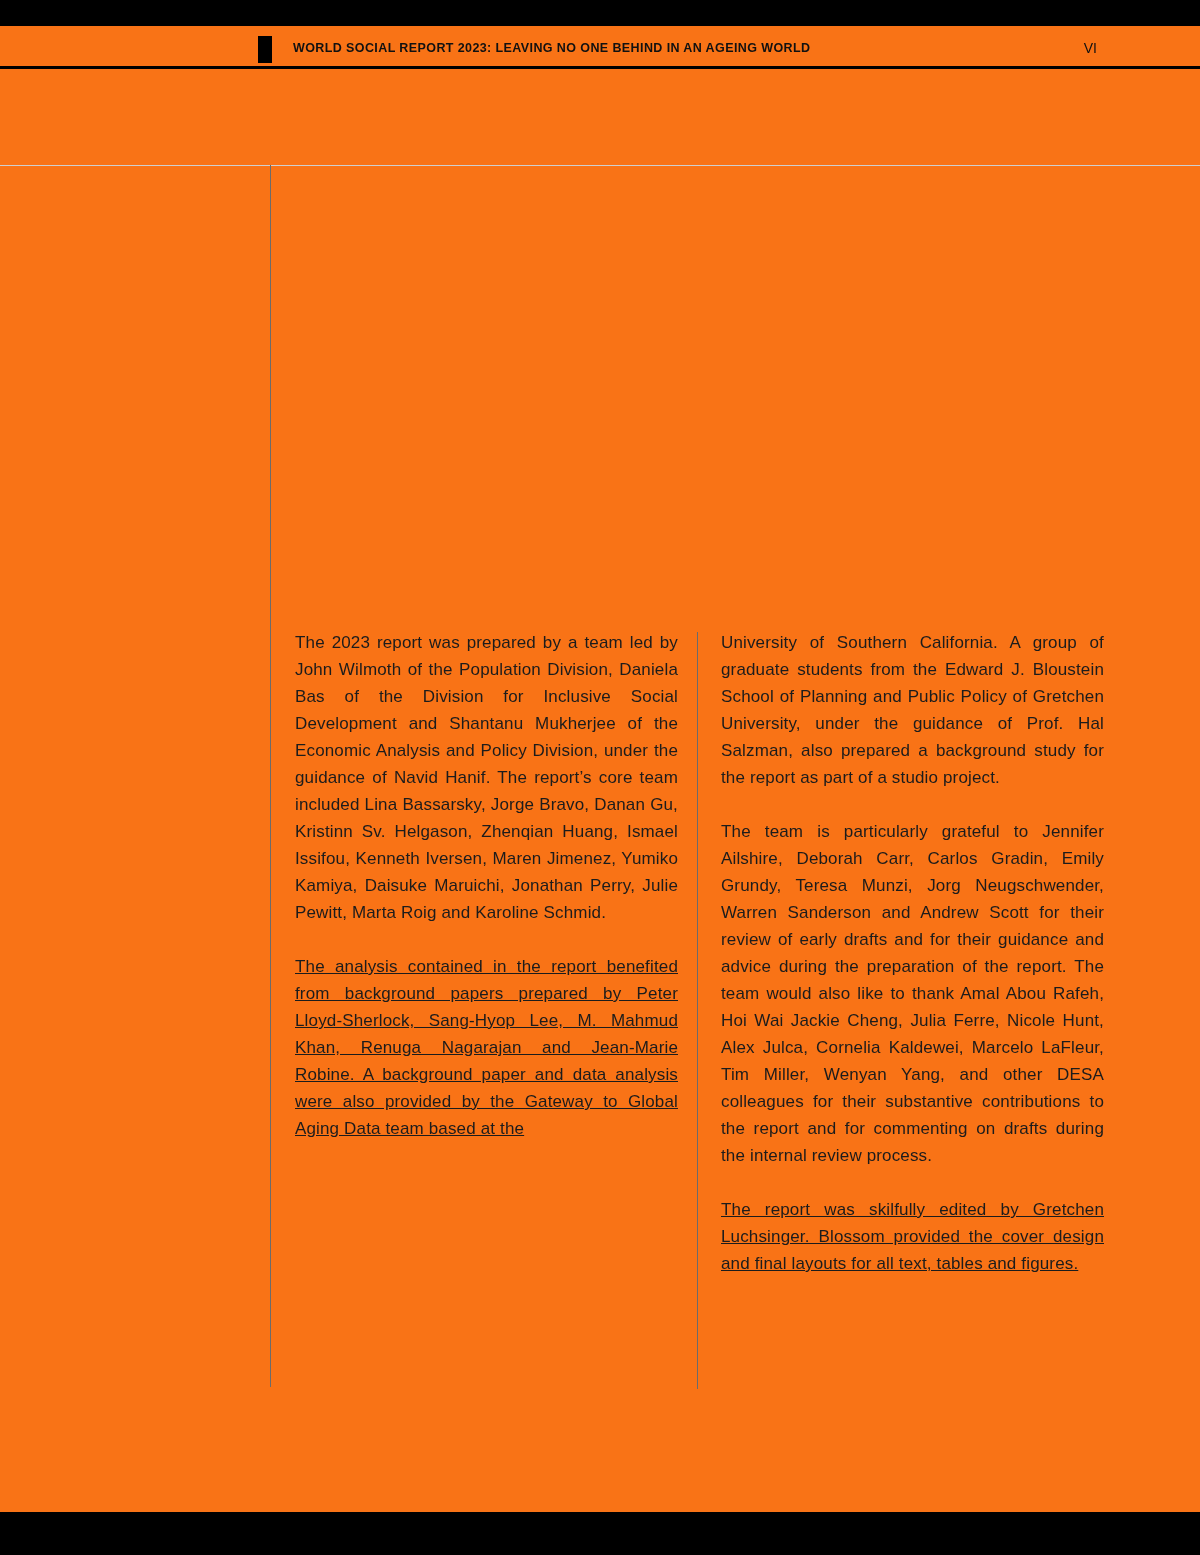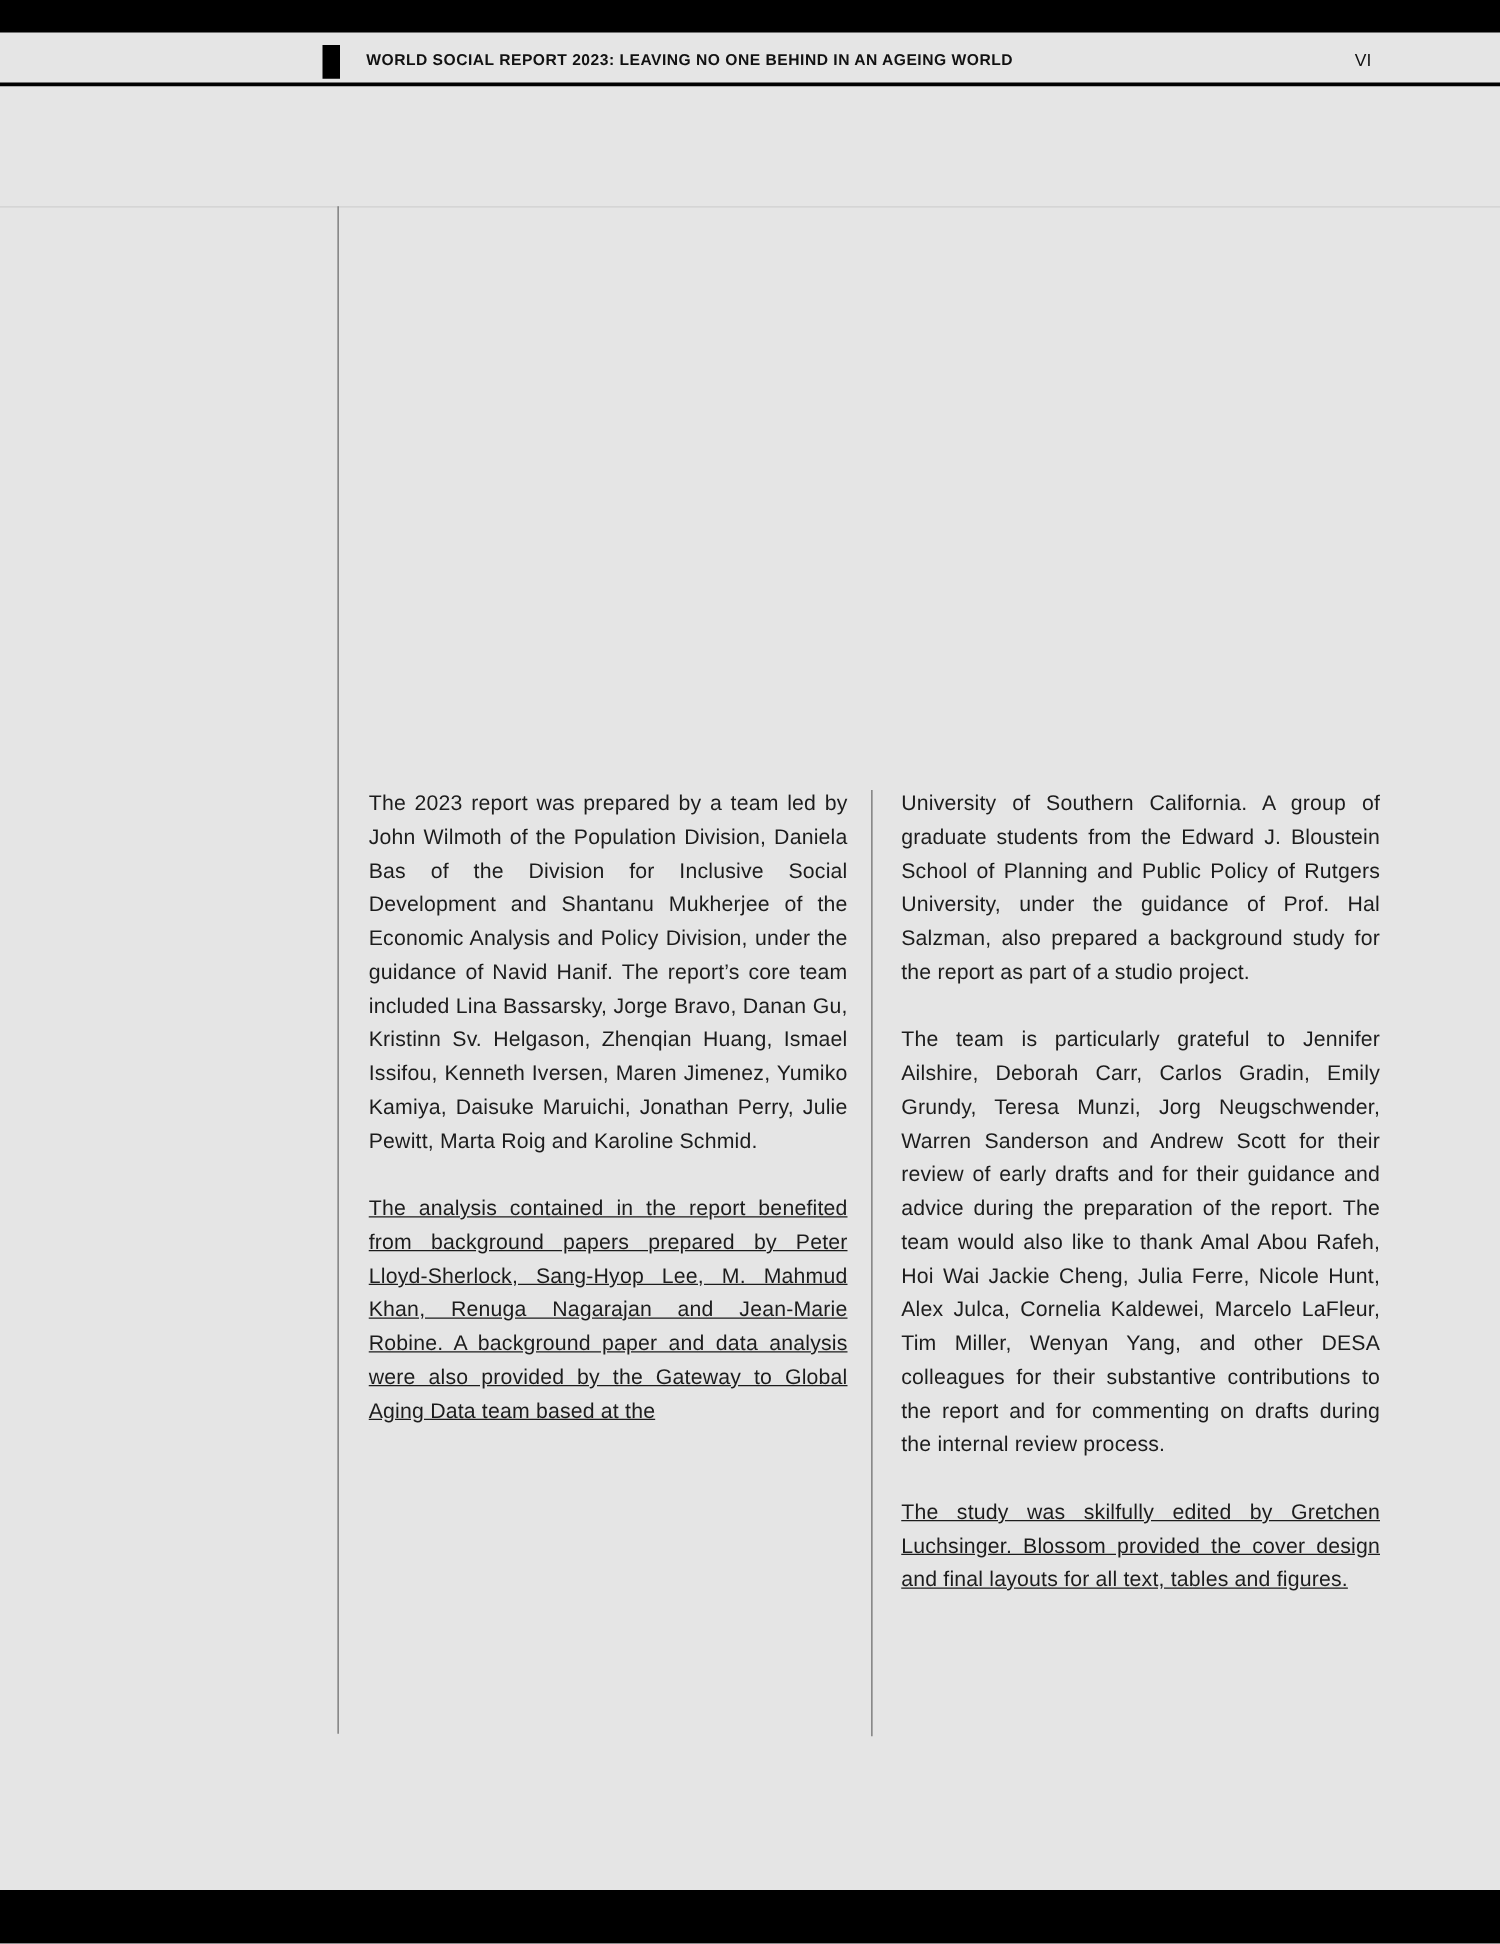--- a/index.html
+++ b/index.html
@@ -4,21 +4,21 @@
 <style>
   html, body {
     margin: 0;
     padding: 0;
     background: #ffffff;
   }
   .page {
     position: relative;
     width: 1200px;
     height: 1555px;
-    background: #e5e5e5;
+    background: #f97316;
     font-family: "Liberation Sans", sans-serif;
     color: #1b1b1b;
     overflow: hidden;
   }
   .top-bar {
     position: absolute;
     top: 0; left: 0;
     width: 1200px; height: 26px;
     background: #000000;
   }
@@ -129,20 +129,20 @@
   <div class="left-rule"></div>
   <div class="col-divider"></div>
 
 
   <div class="col col-left">
     <p>The 2023 report was prepared by a team led by John Wilmoth of the Population Division, Daniela Bas of the Division for Inclusive Social Development and Shantanu Mukherjee of the Economic Analysis and Policy Division, under the guidance of Navid Hanif. The report’s core team included Lina Bassarsky, Jorge Bravo, Danan Gu, Kristinn Sv. Helgason, Zhenqian Huang, Ismael Issifou, Kenneth Iversen, Maren Jimenez, Yumiko Kamiya, Daisuke Maruichi, Jonathan Perry, Julie Pewitt, Marta Roig and Karoline Schmid.</p>
     <p>The analysis contained in the report benefited from background papers prepared by Peter Lloyd-Sherlock, Sang-Hyop Lee, M. Mahmud Khan, Renuga Nagarajan and Jean-Marie Robine. A background paper and data analysis were also provided by the Gateway to Global Aging Data team based at the</p>
   </div>
 
   <div class="col col-right">
-    <p>University of Southern California. A group of graduate students from the Edward J. Bloustein School of Planning and Public Policy of Rutgers University, under the guidance of Prof. Hal Salzman, also prepared a background study for the report as part of a studio project.</p>
+    <p>University of Southern California. A group of graduate students from the Edward J. Bloustein School of Planning and Public Policy of Gretchen University, under the guidance of Prof. Hal Salzman, also prepared a background study for the report as part of a studio project.</p>
     <p>The team is particularly grateful to Jennifer Ailshire, Deborah Carr, Carlos Gradin, Emily Grundy, Teresa Munzi, Jorg Neugschwender, Warren Sanderson and Andrew Scott for their review of early drafts and for their guidance and advice during the preparation of the report. The team would also like to thank Amal Abou Rafeh, Hoi Wai Jackie Cheng, Julia Ferre, Nicole Hunt, Alex Julca, Cornelia Kaldewei, Marcelo LaFleur, Tim Miller, Wenyan Yang, and other DESA colleagues for their substantive contributions to the report and for commenting on drafts during the internal review process.</p>
-    <p>The study was skilfully edited by Gretchen Luchsinger. Blossom provided the cover design and final layouts for all text, tables and figures.</p>
+    <p>The report was skilfully edited by Gretchen Luchsinger. Blossom provided the cover design and final layouts for all text, tables and figures.</p>
   </div>
 
   <div class="bottom-bar"></div>
 
 </div>
 
 </body></html>

